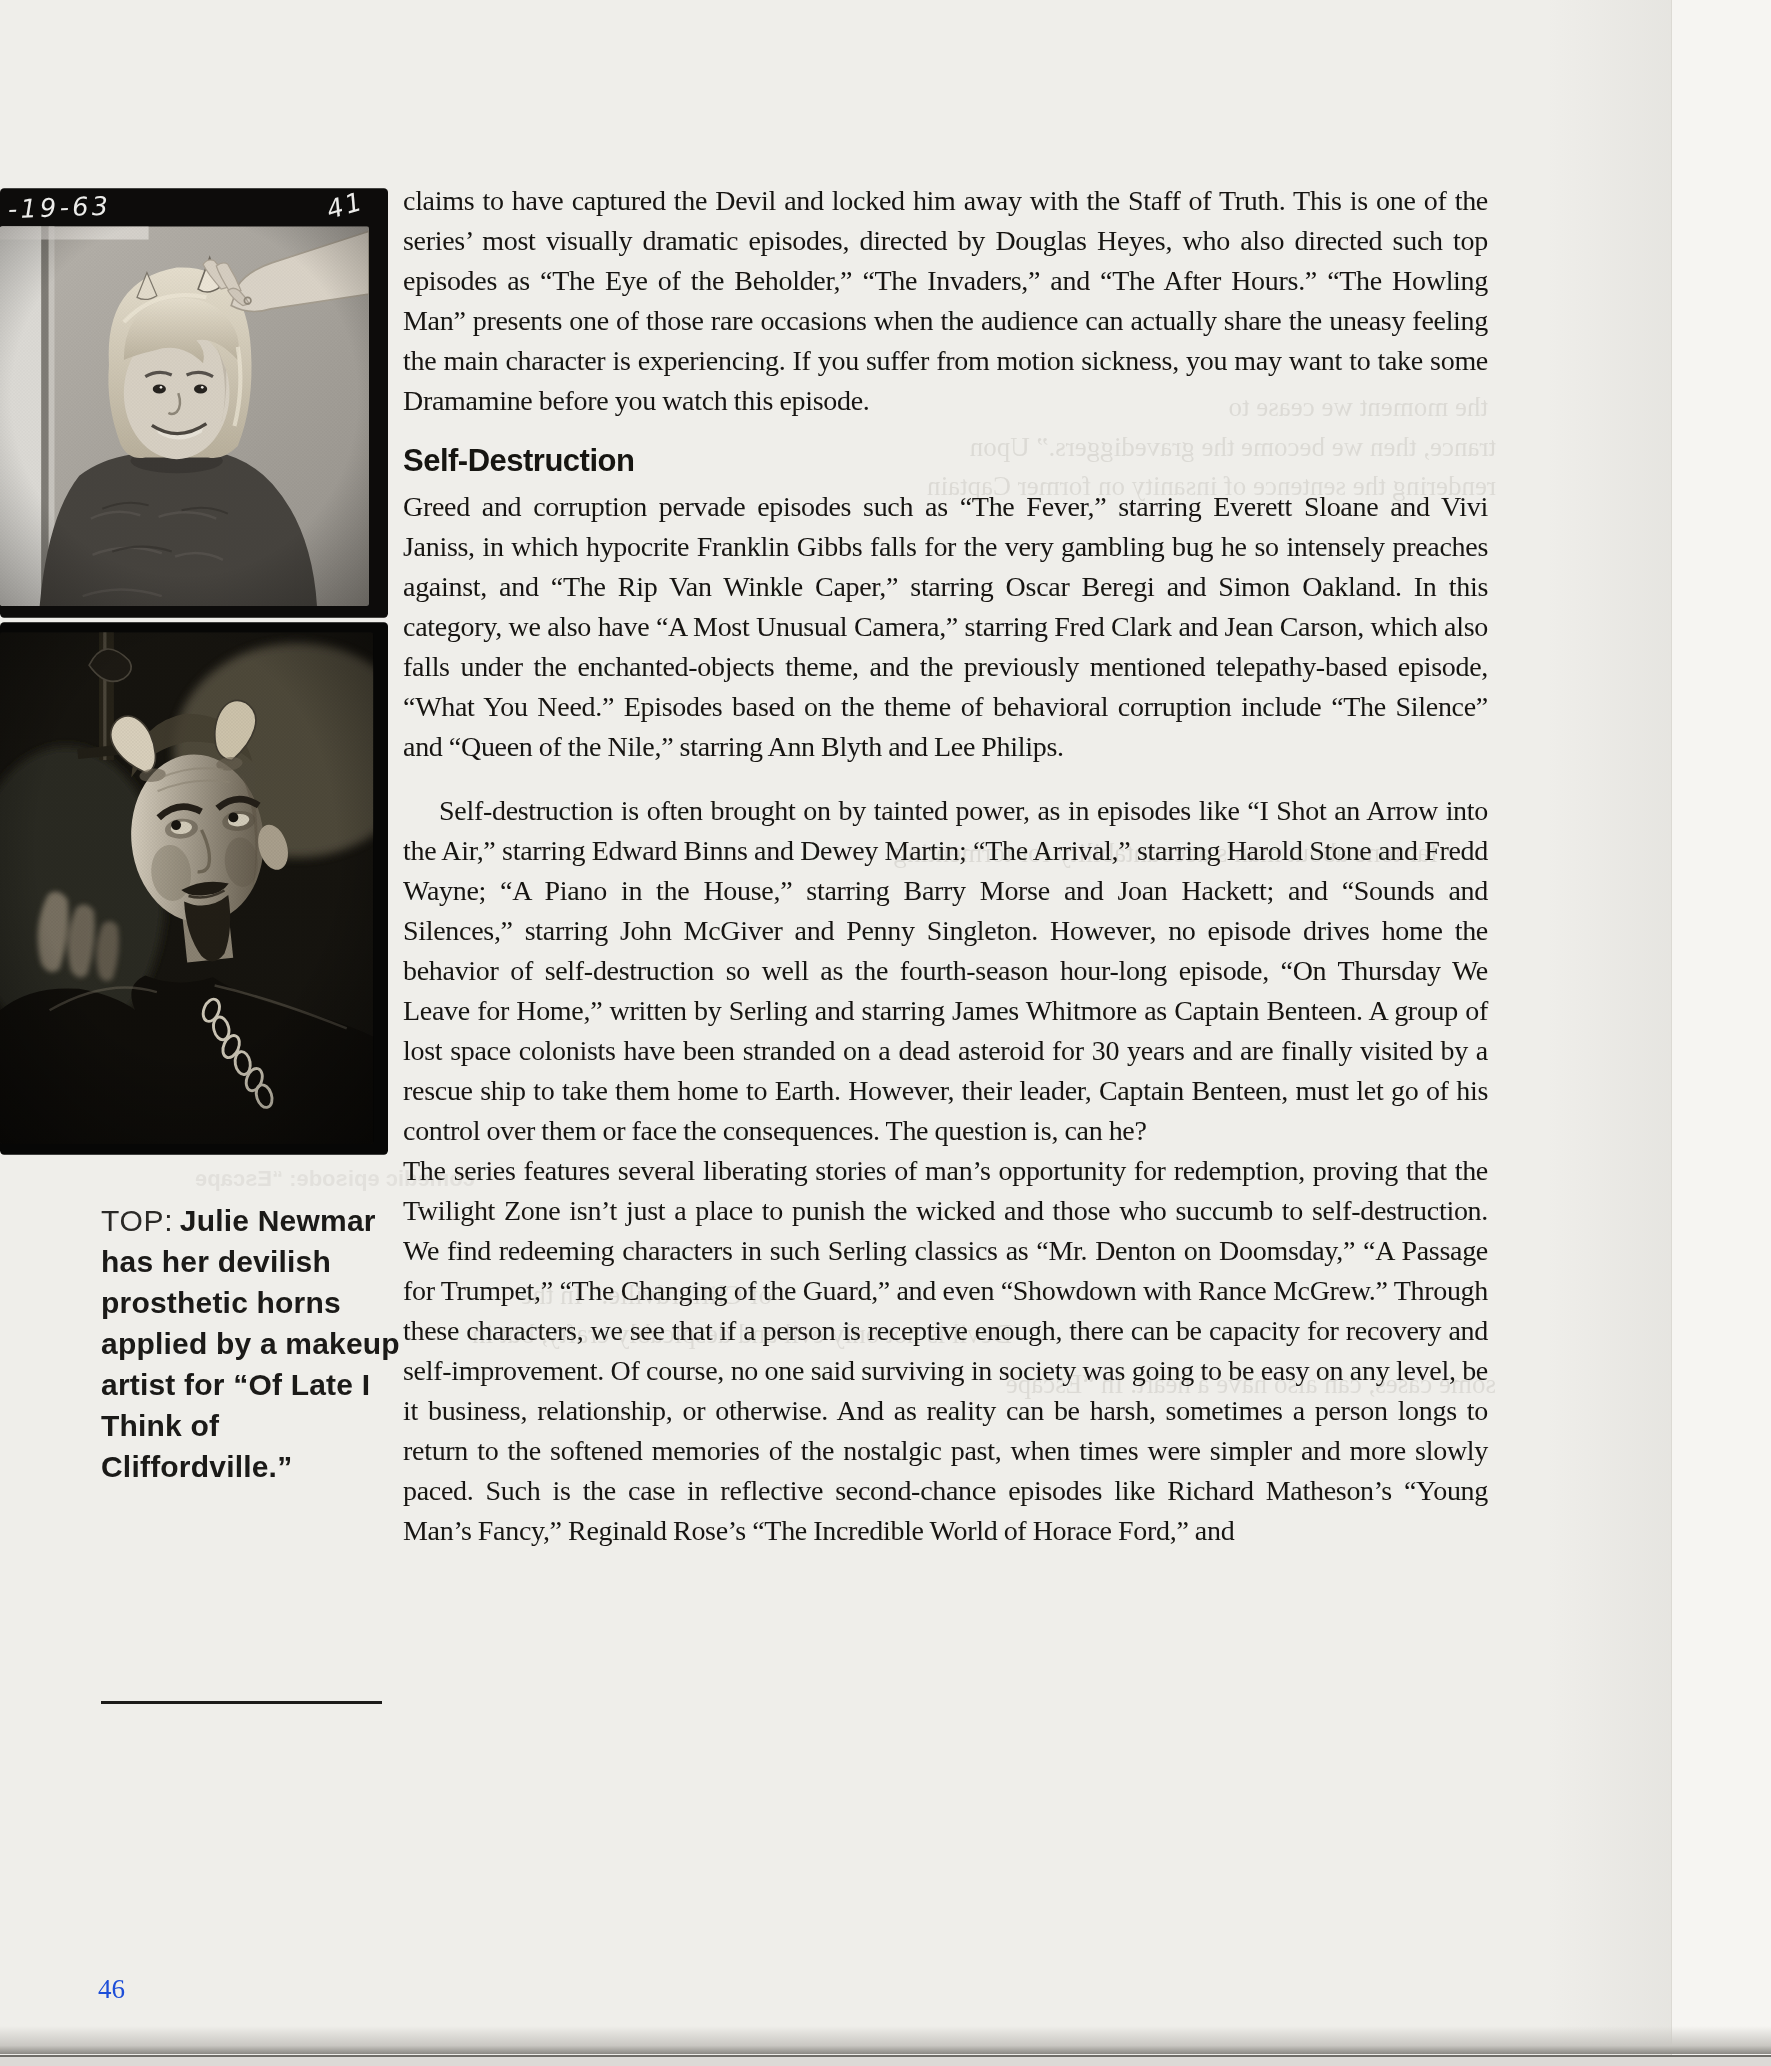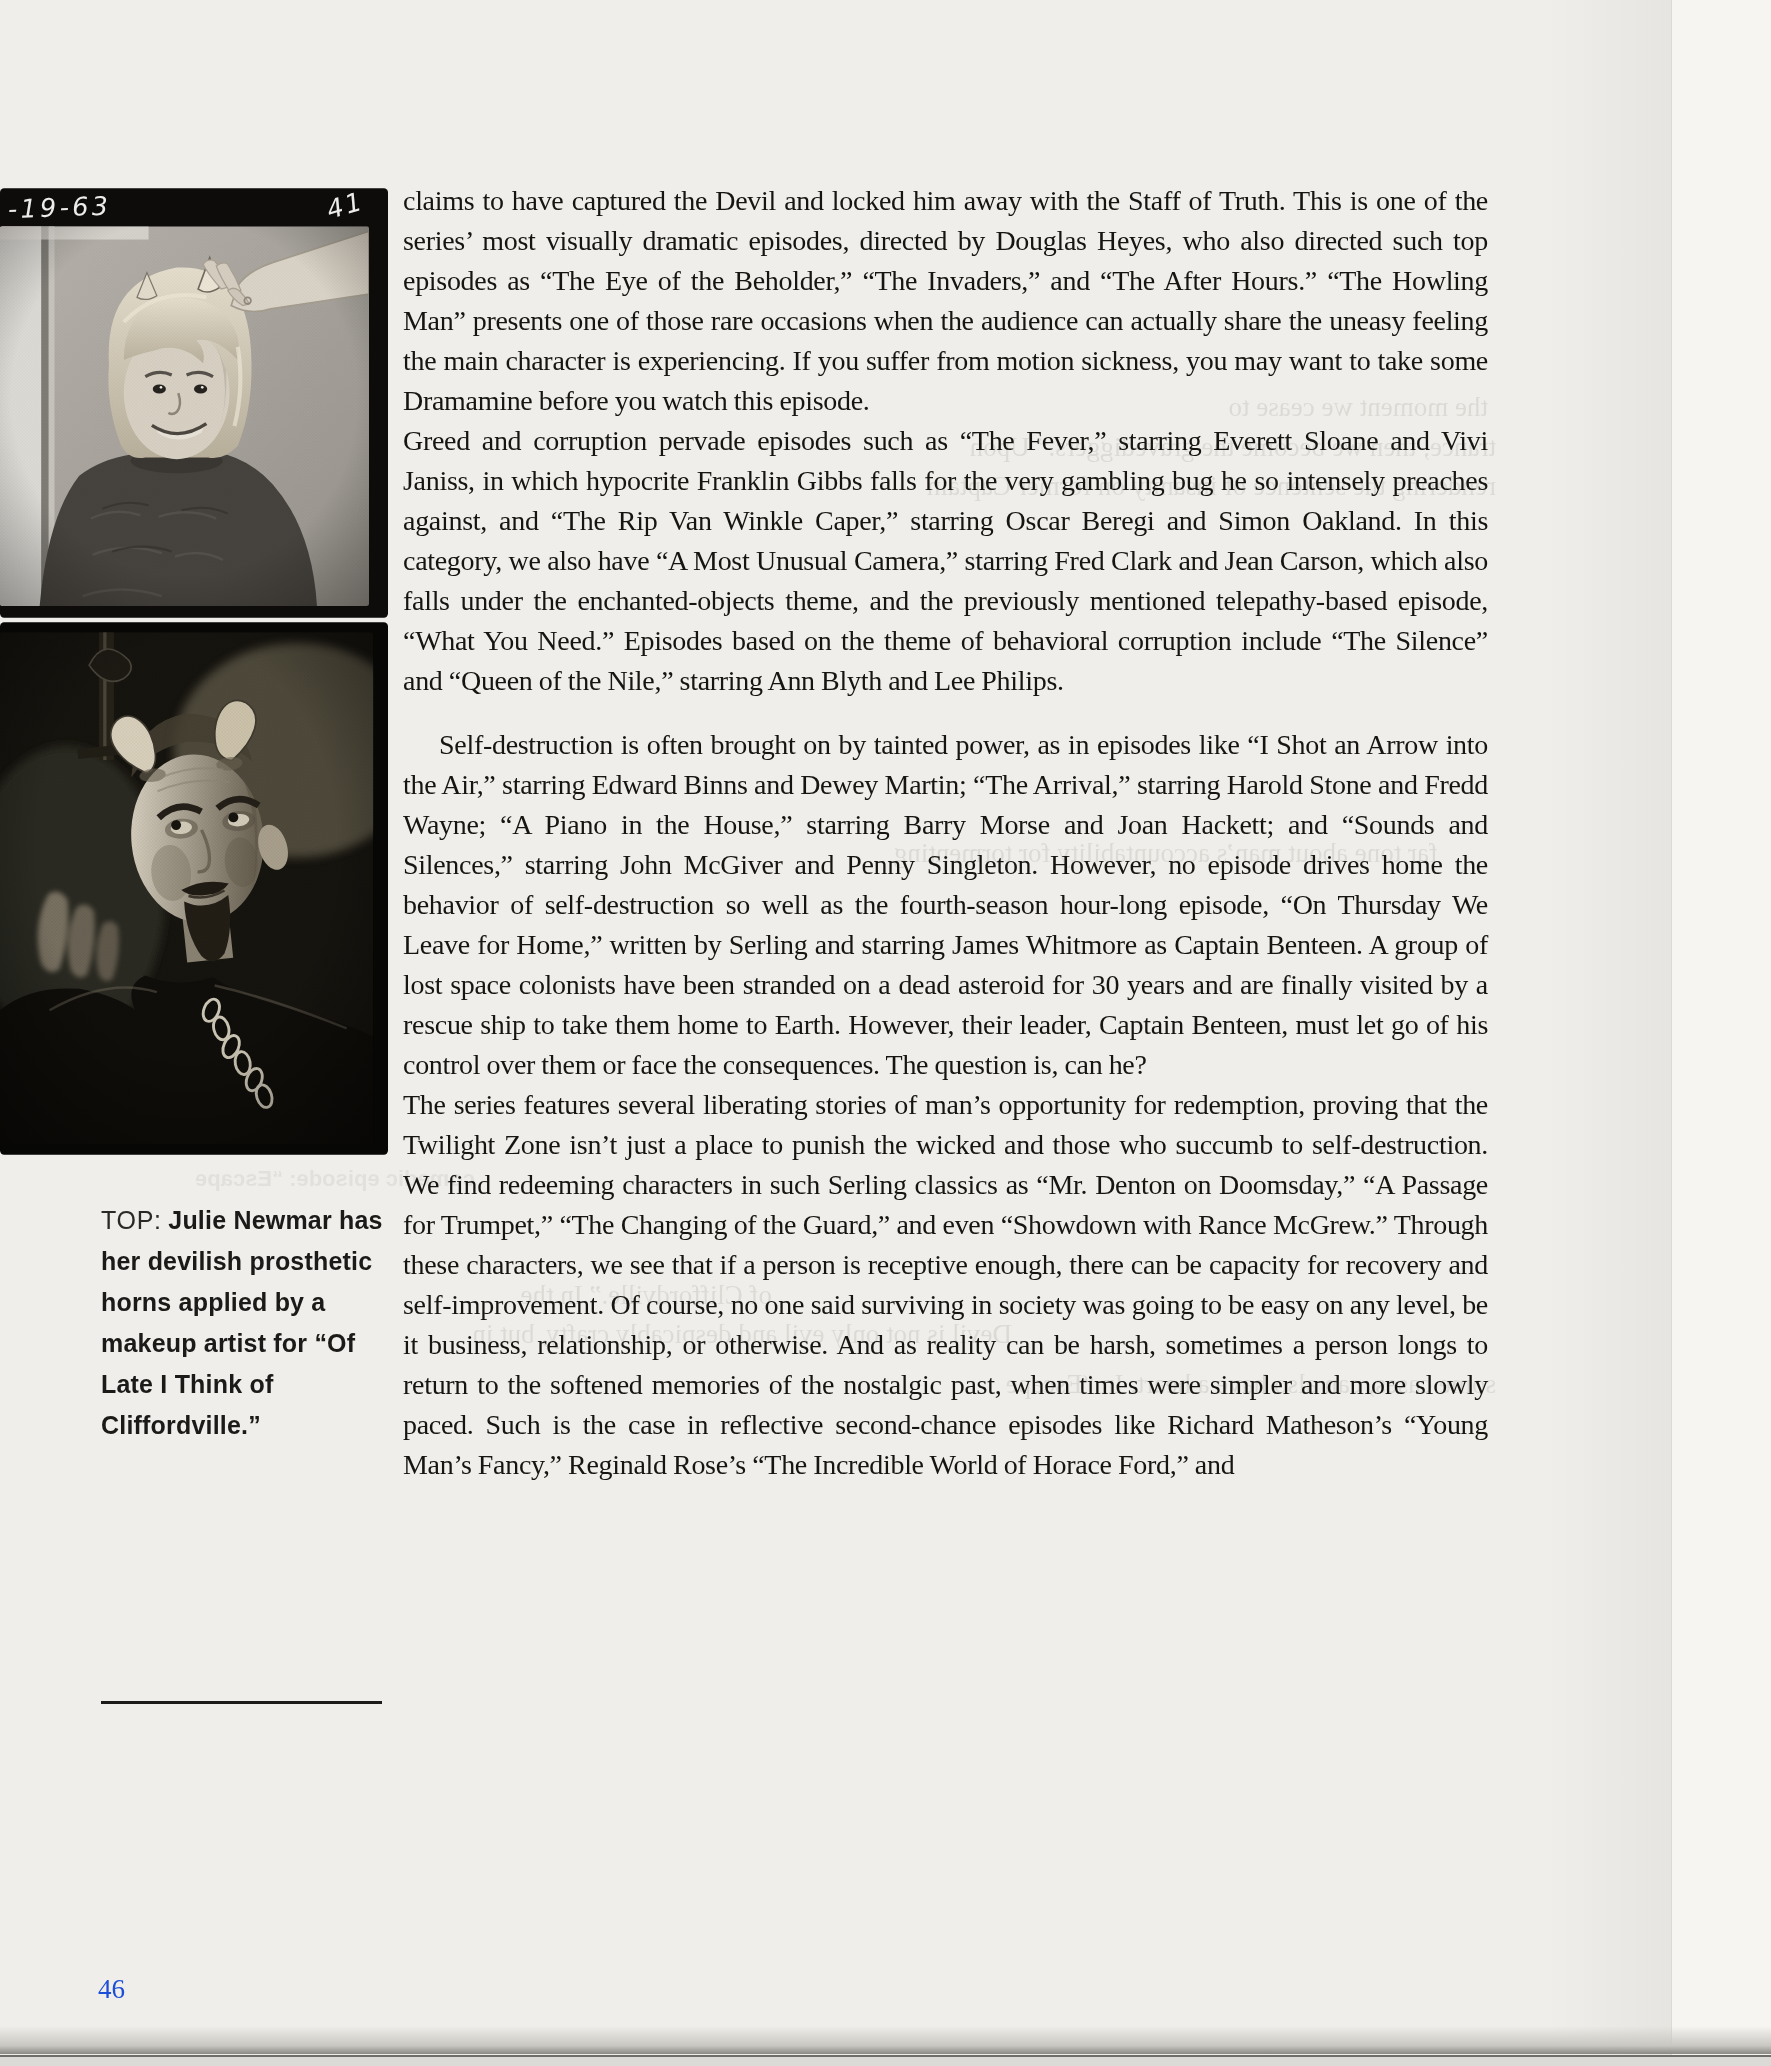--- a/index.html
+++ b/index.html
@@ -13,21 +13,21 @@
         background:linear-gradient(to bottom,rgba(239,238,234,0) 0%,#c9c7c2 70%,#8b8984 100%);}
   .bottom-line{position:absolute;left:0;bottom:9px;width:100%;height:2.5px;background:#6f6d68;}
   .bottom-under{position:absolute;left:0;bottom:0;width:100%;height:9px;background:#dcdad6;}
 
   .photo{position:absolute;left:0;display:block;}
   .top-photo{top:188px;}
   .bottom-photo{top:622px;}
 
   .caption{position:absolute;left:101px;top:1200px;width:307px;
         font-family:"Liberation Sans","DejaVu Sans",sans-serif;font-weight:bold;
-        font-size:25px;line-height:41px;color:#1b1a18;letter-spacing:0.2px;}
+        font-size:30px;line-height:41px;color:#1b1a18;letter-spacing:0.2px;}
   .caption p{margin:0;}
   .cap-label{font-weight:400;letter-spacing:0.7px;margin-right:6.6px;color:#2a2926;}
   .rule{position:absolute;left:101px;top:1701px;width:281px;height:3.3px;background:#1c1b19;}
 
   .article{position:absolute;left:403px;top:181px;width:1085px;
         font-size:28px;line-height:40px;text-align:justify;
         letter-spacing:-0.3px;word-spacing:-0.4px;color:#171512;}
   .article p{margin:0;}
   .article p.indent{text-indent:36px;margin-top:24px;}
   .article h2{font-family:"Liberation Sans","DejaVu Sans",sans-serif;font-size:31px;
@@ -211,20 +211,21 @@
     </svg>
   </figure>
 
   <div class="caption">
     <p><span class="cap-label">TOP:</span><span>Julie Newmar has her devilish prosthetic horns applied by a makeup artist for “Of Late I Think of Cliffordville.”</span></p>
   </div>
   <div class="rule"></div>
 
   <main class="article">
     <p>claims to have captured the Devil and locked him away with the Staff of Truth. This is one of the series’ most visually dramatic episodes, directed by Douglas Heyes, who also directed such top episodes as “The Eye of the Beholder,” “The Invaders,” and “The After Hours.” “The Howling Man” presents one of those rare occasions when the audience can actually share the uneasy feeling the main character is experiencing. If you suffer from motion sickness, you may want to take some Dramamine before you watch this episode.</p>
+    <h2>Self-Destruction</h2>
     <p>Greed and corruption pervade episodes such as “The Fever,” starring Everett Sloane and Vivi Janiss, in which hypocrite Franklin Gibbs falls for the very gambling bug he so intensely preaches against, and “The Rip Van Winkle Caper,” starring Oscar Beregi and Simon Oakland. In this category, we also have “A Most Unusual Camera,” starring Fred Clark and Jean Carson, which also falls under the enchanted-objects theme, and the previously mentioned telepathy-based episode, “What You Need.” Episodes based on the theme of behavioral corruption include “The Silence” and “Queen of the Nile,” starring Ann Blyth and Lee Philips.</p>
     <p class="indent">Self-destruction is often brought on by tainted power, as in episodes like “I Shot an Arrow into the Air,” starring Edward Binns and Dewey Martin; “The Arrival,” starring Harold Stone and Fredd Wayne; “A Piano in the House,” starring Barry Morse and Joan Hackett; and “Sounds and Silences,” starring John McGiver and Penny Singleton. However, no episode drives home the behavior of self-destruction so well as the fourth-season hour-long episode, “On Thursday We Leave for Home,” written by Serling and starring James Whitmore as Captain Benteen. A group of lost space colonists have been stranded on a dead asteroid for 30 years and are finally visited by a rescue ship to take them home to Earth. However, their leader, Captain Benteen, must let go of his control over them or face the consequences. The question is, can he?</p>
     <p>The series features several liberating stories of man’s opportunity for redemption, proving that the Twilight Zone isn’t just a place to punish the wicked and those who succumb to self-destruction. We find redeeming characters in such Serling classics as “Mr. Denton on Doomsday,” “A Passage for Trumpet,” “The Changing of the Guard,” and even “Showdown with Rance McGrew.” Through these characters, we see that if a person is receptive enough, there can be capacity for recovery and self-improvement. Of course, no one said surviving in society was going to be easy on any level, be it business, relationship, or otherwise. And as reality can be harsh, sometimes a person longs to return to the softened memories of the nostalgic past, when times were simpler and more slowly paced. Such is the case in reflective second-chance episodes like Richard Matheson’s “Young Man’s Fancy,” Reginald Rose’s “The Incredible World of Horace Ford,” and</p>
   </main>
 
   <div class="pageno">46</div>
 
   <div class="bottom-edge"></div>
   <div class="bottom-line"></div>
   <div class="bottom-under"></div>

